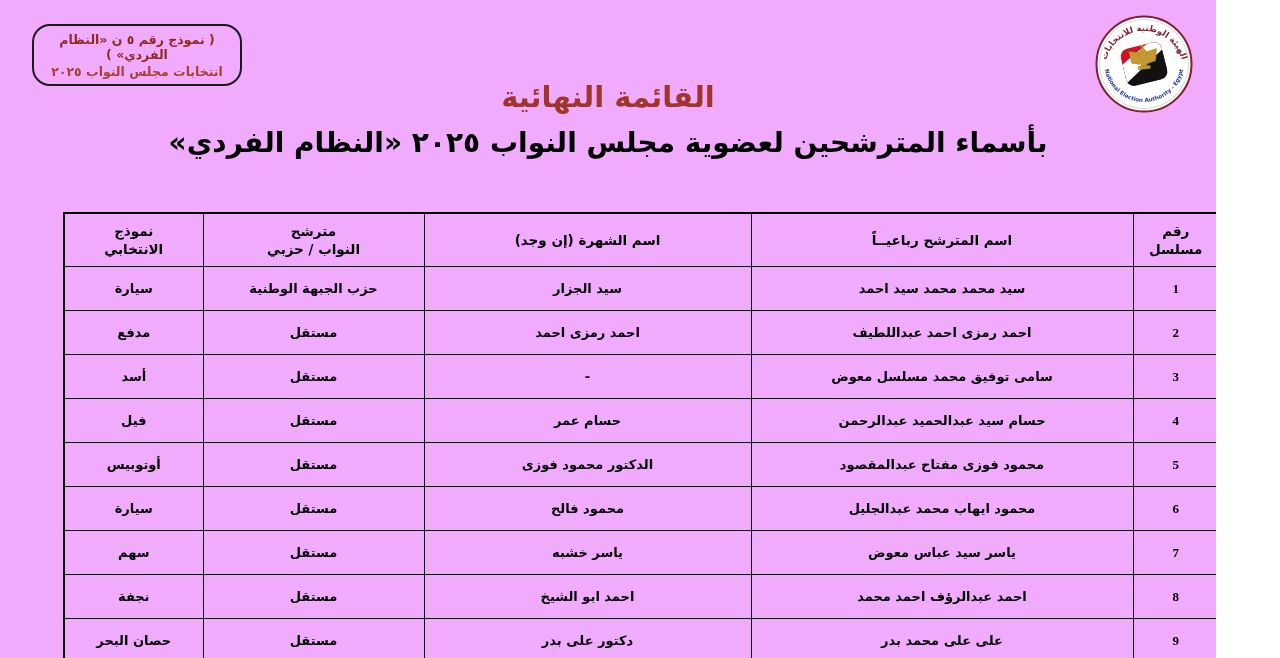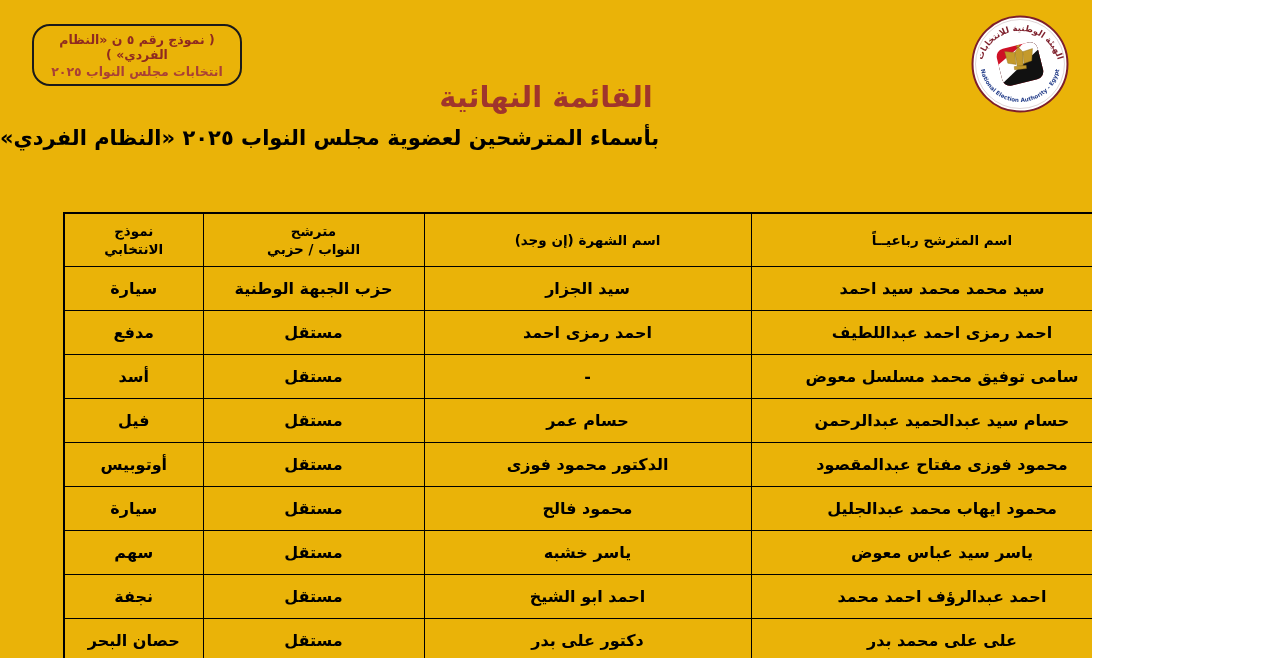--- a/index.html
+++ b/index.html
@@ -1,55 +1,55 @@
 <!DOCTYPE html>
 <html lang="ar"><head>
 <meta charset="utf-8">
 <style>
   html,body{margin:0;padding:0;background:#fff;}
   .page{
-    position:relative;width:1092px;height:658px;background:#eab308;overflow:hidden;
+    position:relative;width:1216px;height:658px;background:#f0abfc;overflow:hidden;
     font-family:"DejaVu Sans","Liberation Sans",sans-serif;color:#000;
   }
   
   .form-box{
     position:absolute;left:32px;top:24px;width:206px;height:58px;
     border:2.5px solid #1a1a1a;border-radius:18px;
     display:flex;flex-direction:column;align-items:center;justify-content:center;
     direction:rtl;text-align:center;gap:2px;
   }
   .form-box .l1{font-size:12.5px;font-weight:bold;color:#8f2a20;}
   .form-box .l2{font-size:12.5px;font-weight:bold;color:#a94036;}
   
   .logo{position:absolute;right:22px;top:14px;width:100px;height:100px;}
   
   .title-main{
     position:absolute;top:80px;left:0;width:100%;text-align:center;
     font-size:29px;font-weight:bold;color:#a0352c;direction:rtl;
   }
   .subtitle{
-    position:absolute;top:126px;left:0;width:100%;text-align:left;
-    font-size:21px;font-weight:bold;color:#000;direction:rtl;
+    position:absolute;top:126px;left:0;width:100%;text-align:center;
+    font-size:28px;font-weight:bold;color:#000;direction:rtl;
   }
   .district{
     position:absolute;top:164px;left:0;width:100%;text-align:center;
     font-size:17px;font-weight:bold;color:#000;direction:rtl;white-space:pre;
   }
   
   table.cand{
     position:absolute;top:212px;left:63px;width:1155px;
     border-collapse:collapse;direction:rtl;table-layout:fixed;
     border:2.5px solid #000;
   }
   table.cand th,table.cand td{
     border:1.6px solid #000;text-align:center;vertical-align:middle;
     padding:0 6px;overflow:hidden;
   }
   table.cand th{height:52px;font-size:13.5px;font-weight:bold;line-height:1.35;}
-  table.cand td{height:43px;font-size:16px;font-weight:bold;}
+  table.cand td{height:43px;font-size:13px;font-weight:bold;}
   td.serial{font-family:"Liberation Serif",serif;font-size:16px;font-weight:bold;}
   .col-serial{width:86px;}
   .col-name{width:382px;}
   .col-nick{width:327px;}
   .col-aff{width:221px;}
   .col-sym{width:139px;}
 </style>
 </head>
 <body>
 

